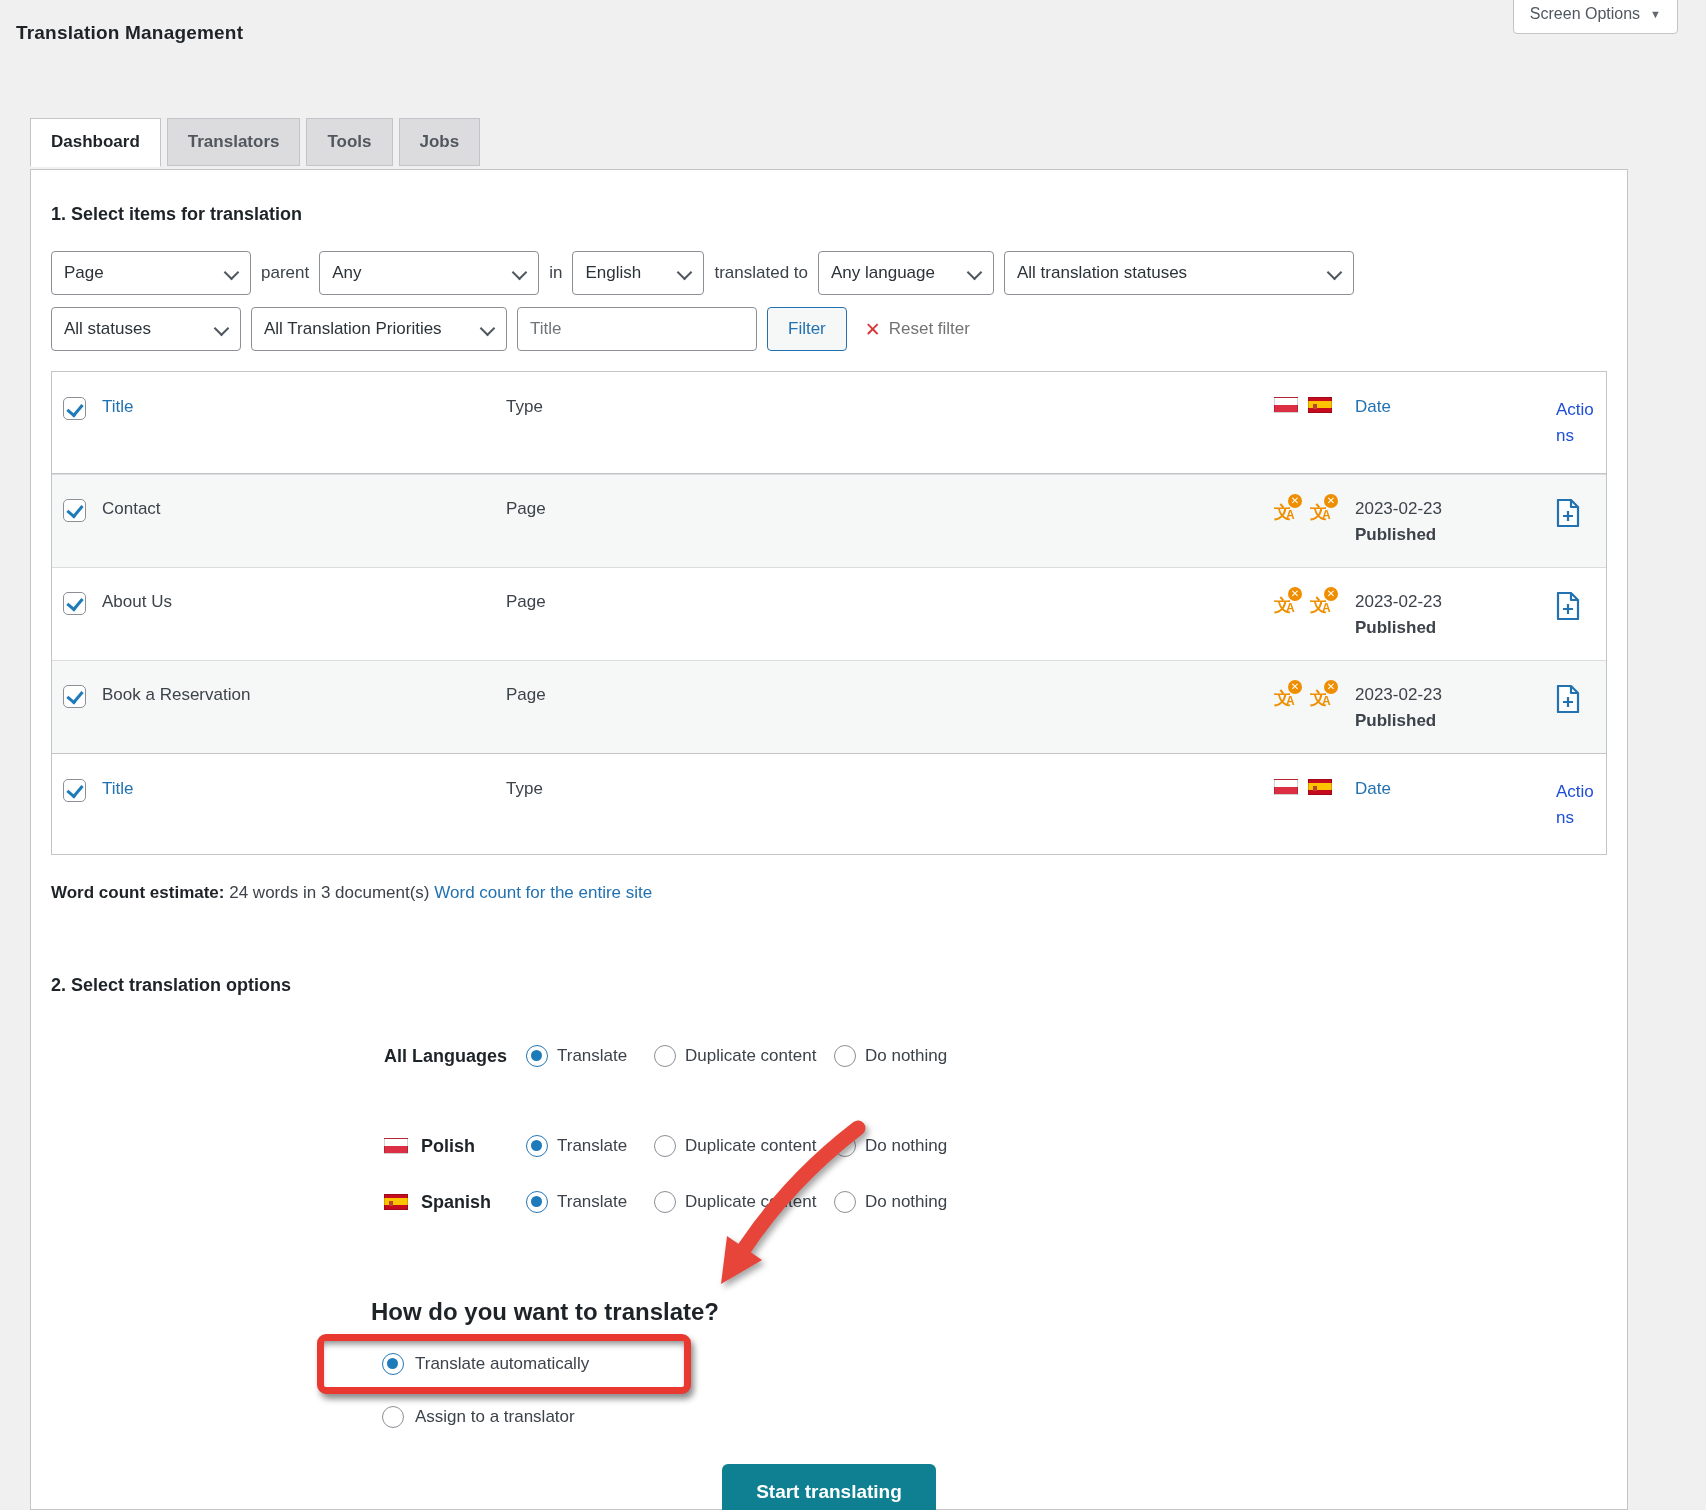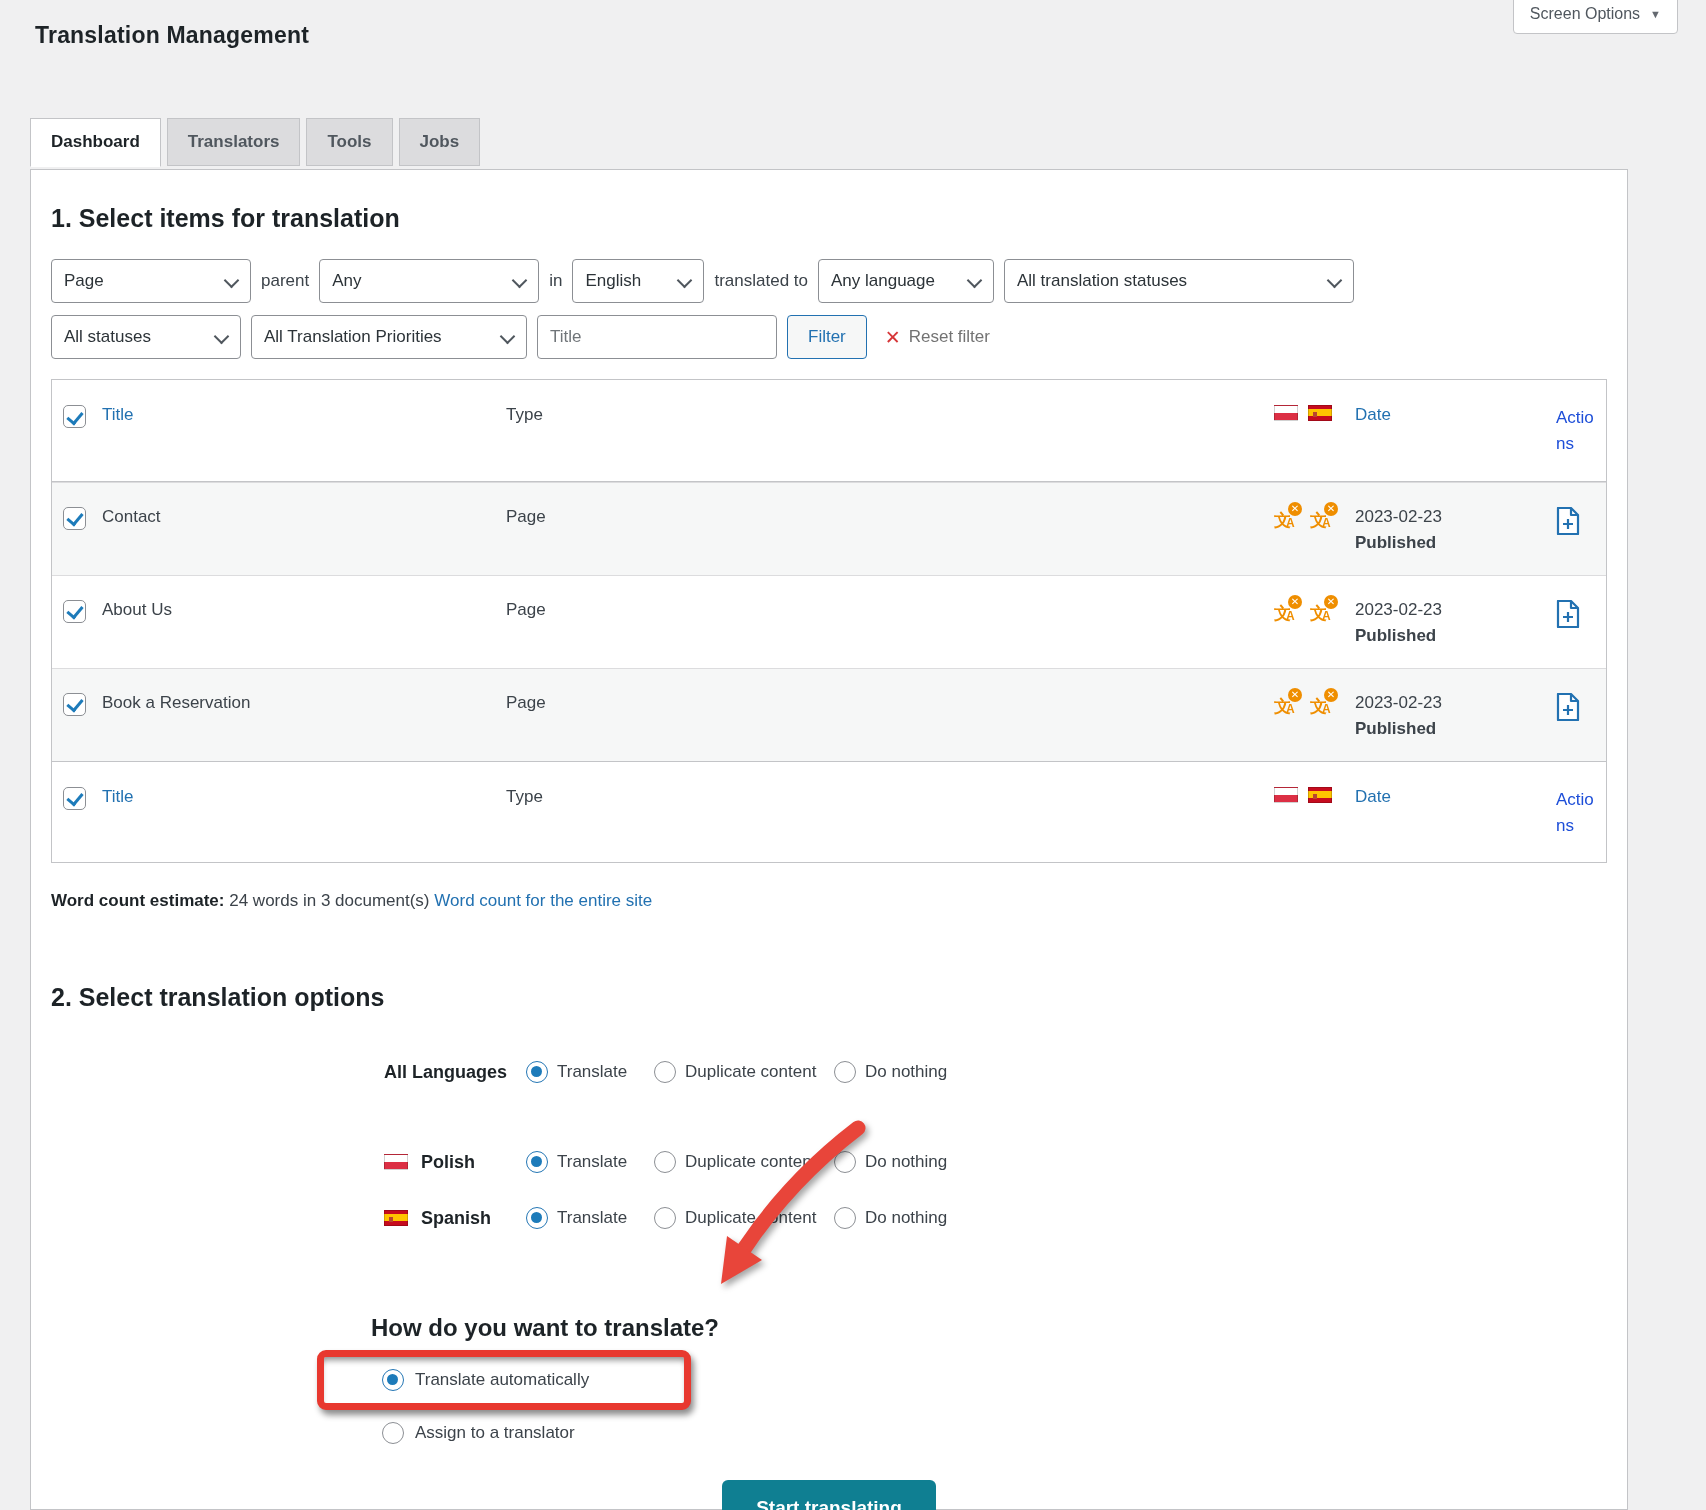--- a/index.html
+++ b/index.html
@@ -1,40 +1,40 @@
 <!DOCTYPE html>
 <html><head>
 <meta charset="utf-8">
 <style>
   * { margin:0; padding:0; box-sizing:border-box; }
   html,body { background:#f0f0f1; }
   body { font-family:"Liberation Sans","DejaVu Sans",sans-serif; color:#3c434a; font-size:17px; }
   #canvas { position:relative; width:1706px; height:1510px; overflow:hidden; background:#f0f0f1; }
 
   
-  .page-title { position:absolute; left:35px; top:22px; font-size:23px; font-weight:600; color:#1d2327; letter-spacing:.2px; }
+  .page-title { position:absolute; left:16px; top:22px; font-size:19px; font-weight:600; color:#1d2327; letter-spacing:.2px; }
   .screen-options { position:absolute; right:28px; top:-14px; background:#fff; border:1px solid #c3c4c7; border-radius:0 0 4px 4px; padding:18px 16px 10px 16px; font-size:16px; color:#50575e; cursor:pointer; display:flex; align-items:center; gap:10px; }
   .screen-options .chev { font-size:11px; color:#646970; }
 
   
   .tabs { position:absolute; left:30px; top:118px; display:flex; gap:6px; z-index:3; }
   .tab { background:#dcdcde; border:1px solid #c3c4c7; padding:13px 20px; font-size:17px; font-weight:700; color:#50575e; cursor:pointer; }
   .tab.active { background:#fff; border-bottom:1px solid #fff; color:#1d2327; margin-bottom:-1px; padding-bottom:14px; }
 
   
   .panel { position:absolute; left:30px; top:169px; width:1598px; height:1341px; background:#fff; border:1px solid #c3c4c7; padding:20px; }
-  .sec-heading { font-size:25px; font-weight:700; color:#1d2327; }
+  .sec-heading { font-size:18px; font-weight:700; color:#1d2327; }
   .h1st { margin-top:14px; }
 
   
   .filter-row { display:flex; align-items:center; gap:10px; margin-top:26px; }
   .filter-row.second { margin-top:12px; }
   .sel { position:relative; height:44px; background:#fff; border:1px solid #8c8f94; border-radius:4px; display:flex; align-items:center; padding:0 34px 0 12px; color:#2c3338; cursor:pointer; }
   .sel::after { content:""; position:absolute; right:13px; top:15px; width:9px; height:9px; border-right:2px solid #50575e; border-bottom:2px solid #50575e; transform:rotate(45deg); }
-  .w-page{width:200px}.w-any{width:220px}.w-lang{width:132px}.w-target{width:176px}.w-status-all{width:350px}.w-status{width:190px}.w-prio{width:276px}
+  .w-page{width:200px}.w-any{width:220px}.w-lang{width:132px}.w-target{width:176px}.w-status-all{width:350px}.w-status{width:190px}.w-prio{width:256px}
   .flabel { color:#3c434a; }
   .title-input { width:240px; height:44px; border:1px solid #8c8f94; border-radius:4px; padding:0 12px; font-size:17px; color:#2c3338; background:#fff; font-family:inherit; }
   .title-input::placeholder { color:#707579; }
   .filter-btn { height:44px; padding:0 20px; background:#f6f7f7; border:1px solid #2271b1; border-radius:4px; color:#2271b1; font-size:17px; font-family:inherit; cursor:pointer; }
   .reset { display:flex; align-items:center; gap:8px; margin-left:8px; cursor:pointer; }
   .reset .x { color:#d63638; font-size:19px; }
   .reset .t { color:#737373; }
 
   
   .list-table { margin-top:20px; border:1px solid #c3c4c7; }

